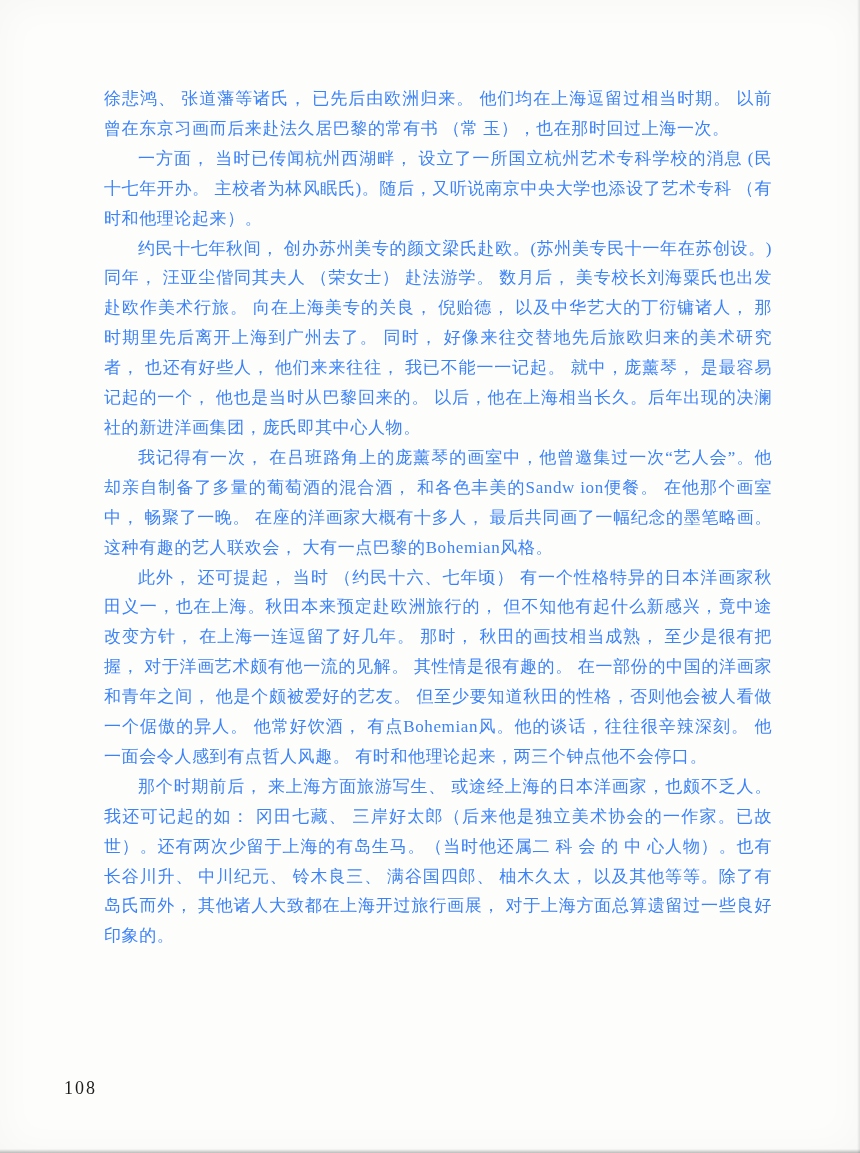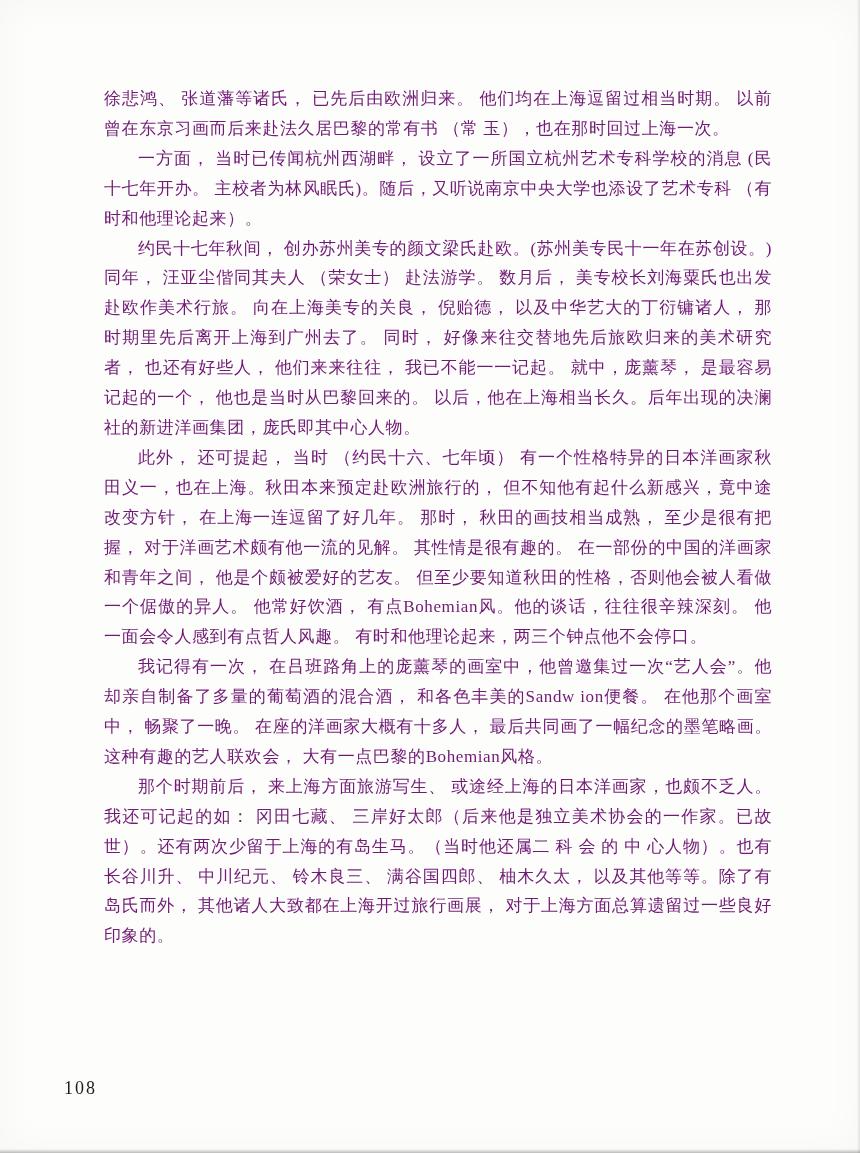--- a/index.html
+++ b/index.html
@@ -32,21 +32,21 @@
     top: 0; bottom: 0; right: 0;
     width: 3px;
     background: linear-gradient(to right, rgba(0,0,0,0.0), rgba(0,0,0,0.10));
     pointer-events: none;
   }
   .text-block {
     position: absolute;
     left: 104px;
     top: 84px;
     width: 668px;
-    color: #701a75;
+    color: #3b82f6;
     font-size: 17px;
     line-height: 29.9px;
     letter-spacing: 0.6px;
     text-align: justify;
   }
   .text-block p {
     margin: 0;
     padding: 0;
   }
   .text-block p.indent {
@@ -63,18 +63,18 @@
   }
 </style>
 </head>
 <body>
 
 <div class="scan-page">
   <div class="text-block">
     <p class="no-indent">徐悲鸿、 张道藩等诸氏， 已先后由欧洲归来。 他们均在上海逗留过相当时期。 以前曾在东京习画而后来赴法久居巴黎的常有书 （常 玉），也在那时回过上海一次。</p>
     <p class="indent">一方面， 当时已传闻杭州西湖畔， 设立了一所国立杭州艺术专科学校的消息 (民十七年开办。 主校者为林风眠氏)。随后，又听说南京中央大学也添设了艺术专科 （有时和他理论起来）。</p>
     <p class="indent">约民十七年秋间， 创办苏州美专的颜文梁氏赴欧。(苏州美专民十一年在苏创设。)同年， 汪亚尘偕同其夫人 （荣女士） 赴法游学。 数月后， 美专校长刘海粟氏也出发赴欧作美术行旅。 向在上海美专的关良， 倪贻德， 以及中华艺大的丁衍镛诸人， 那时期里先后离开上海到广州去了。 同时， 好像来往交替地先后旅欧归来的美术研究者， 也还有好些人， 他们来来往往， 我已不能一一记起。 就中，庞薰琴， 是最容易记起的一个， 他也是当时从巴黎回来的。 以后，他在上海相当长久。后年出现的决澜社的新进洋画集团，庞氏即其中心人物。</p>
+    <p class="indent">我记得有一次， 在吕班路角上的庞薰琴的画室中，他曾邀集过一次“艺人会”。他却亲自制备了多量的葡萄酒的混合酒， 和各色丰美的Sandw ion便餐。 在他那个画室中， 畅聚了一晚。 在座的洋画家大概有十多人， 最后共同画了一幅纪念的墨笔略画。 这种有趣的艺人联欢会， 大有一点巴黎的Bohemian风格。</p>
     <p class="indent">此外， 还可提起， 当时 （约民十六、七年顷） 有一个性格特异的日本洋画家秋田义一，也在上海。秋田本来预定赴欧洲旅行的， 但不知他有起什么新感兴，竟中途改变方针， 在上海一连逗留了好几年。 那时， 秋田的画技相当成熟， 至少是很有把握， 对于洋画艺术颇有他一流的见解。 其性情是很有趣的。 在一部份的中国的洋画家和青年之间， 他是个颇被爱好的艺友。 但至少要知道秋田的性格，否则他会被人看做一个倨傲的异人。 他常好饮酒， 有点Bohemian风。他的谈话，往往很辛辣深刻。 他一面会令人感到有点哲人风趣。 有时和他理论起来，两三个钟点他不会停口。</p>
-    <p class="indent">我记得有一次， 在吕班路角上的庞薰琴的画室中，他曾邀集过一次“艺人会”。他却亲自制备了多量的葡萄酒的混合酒， 和各色丰美的Sandw ion便餐。 在他那个画室中， 畅聚了一晚。 在座的洋画家大概有十多人， 最后共同画了一幅纪念的墨笔略画。 这种有趣的艺人联欢会， 大有一点巴黎的Bohemian风格。</p>
     <p class="indent">那个时期前后， 来上海方面旅游写生、 或途经上海的日本洋画家，也颇不乏人。 我还可记起的如： 冈田七藏、 三岸好太郎（后来他是独立美术协会的一作家。已故世）。还有两次少留于上海的有岛生马。（当时他还属二 科 会 的 中 心人物）。也有长谷川升、 中川纪元、 铃木良三、 满谷国四郎、 柚木久太， 以及其他等等。除了有岛氏而外， 其他诸人大致都在上海开过旅行画展， 对于上海方面总算遗留过一些良好印象的。</p>
   </div>
   <div class="page-number">108</div>
 </div>
 
 </body></html>

